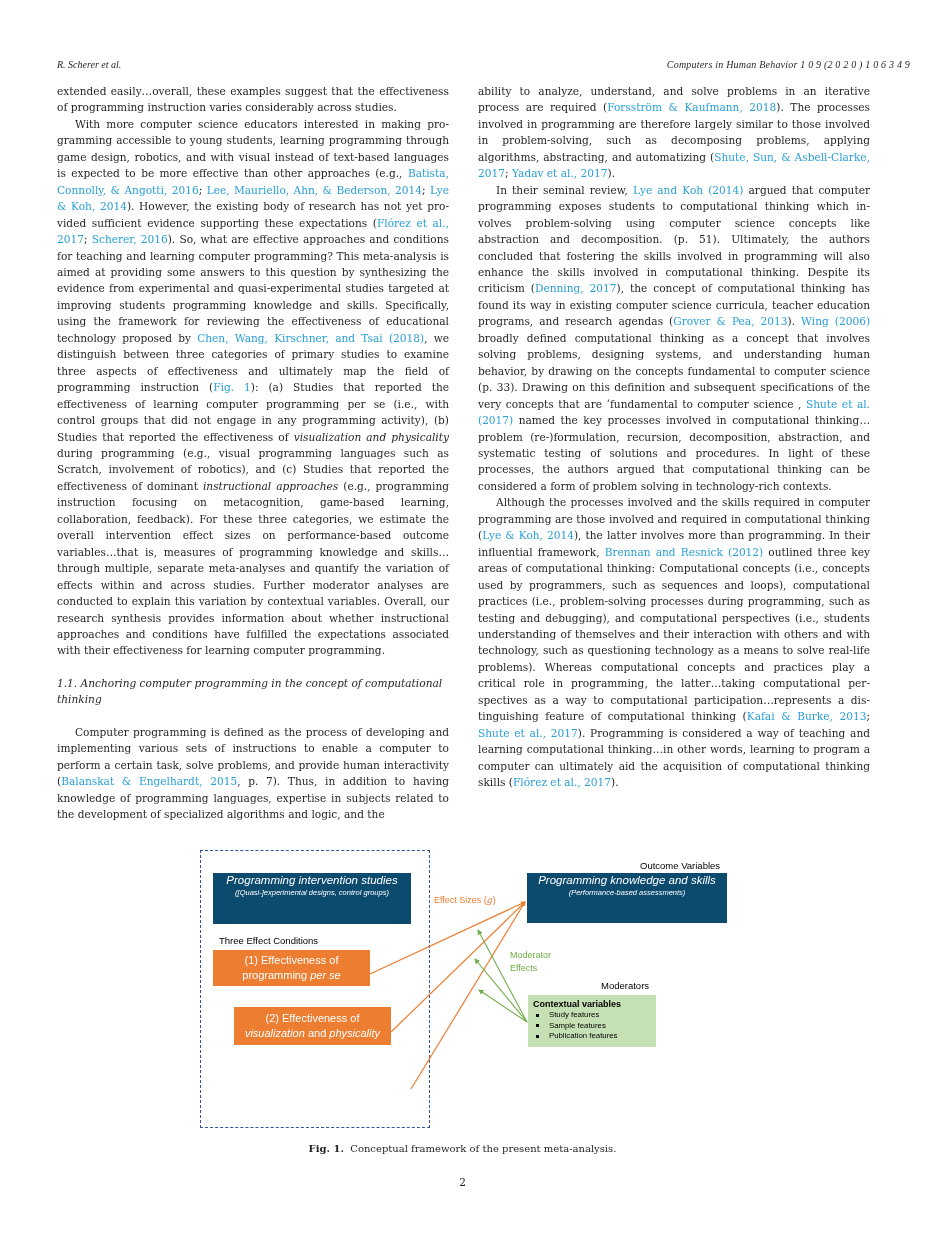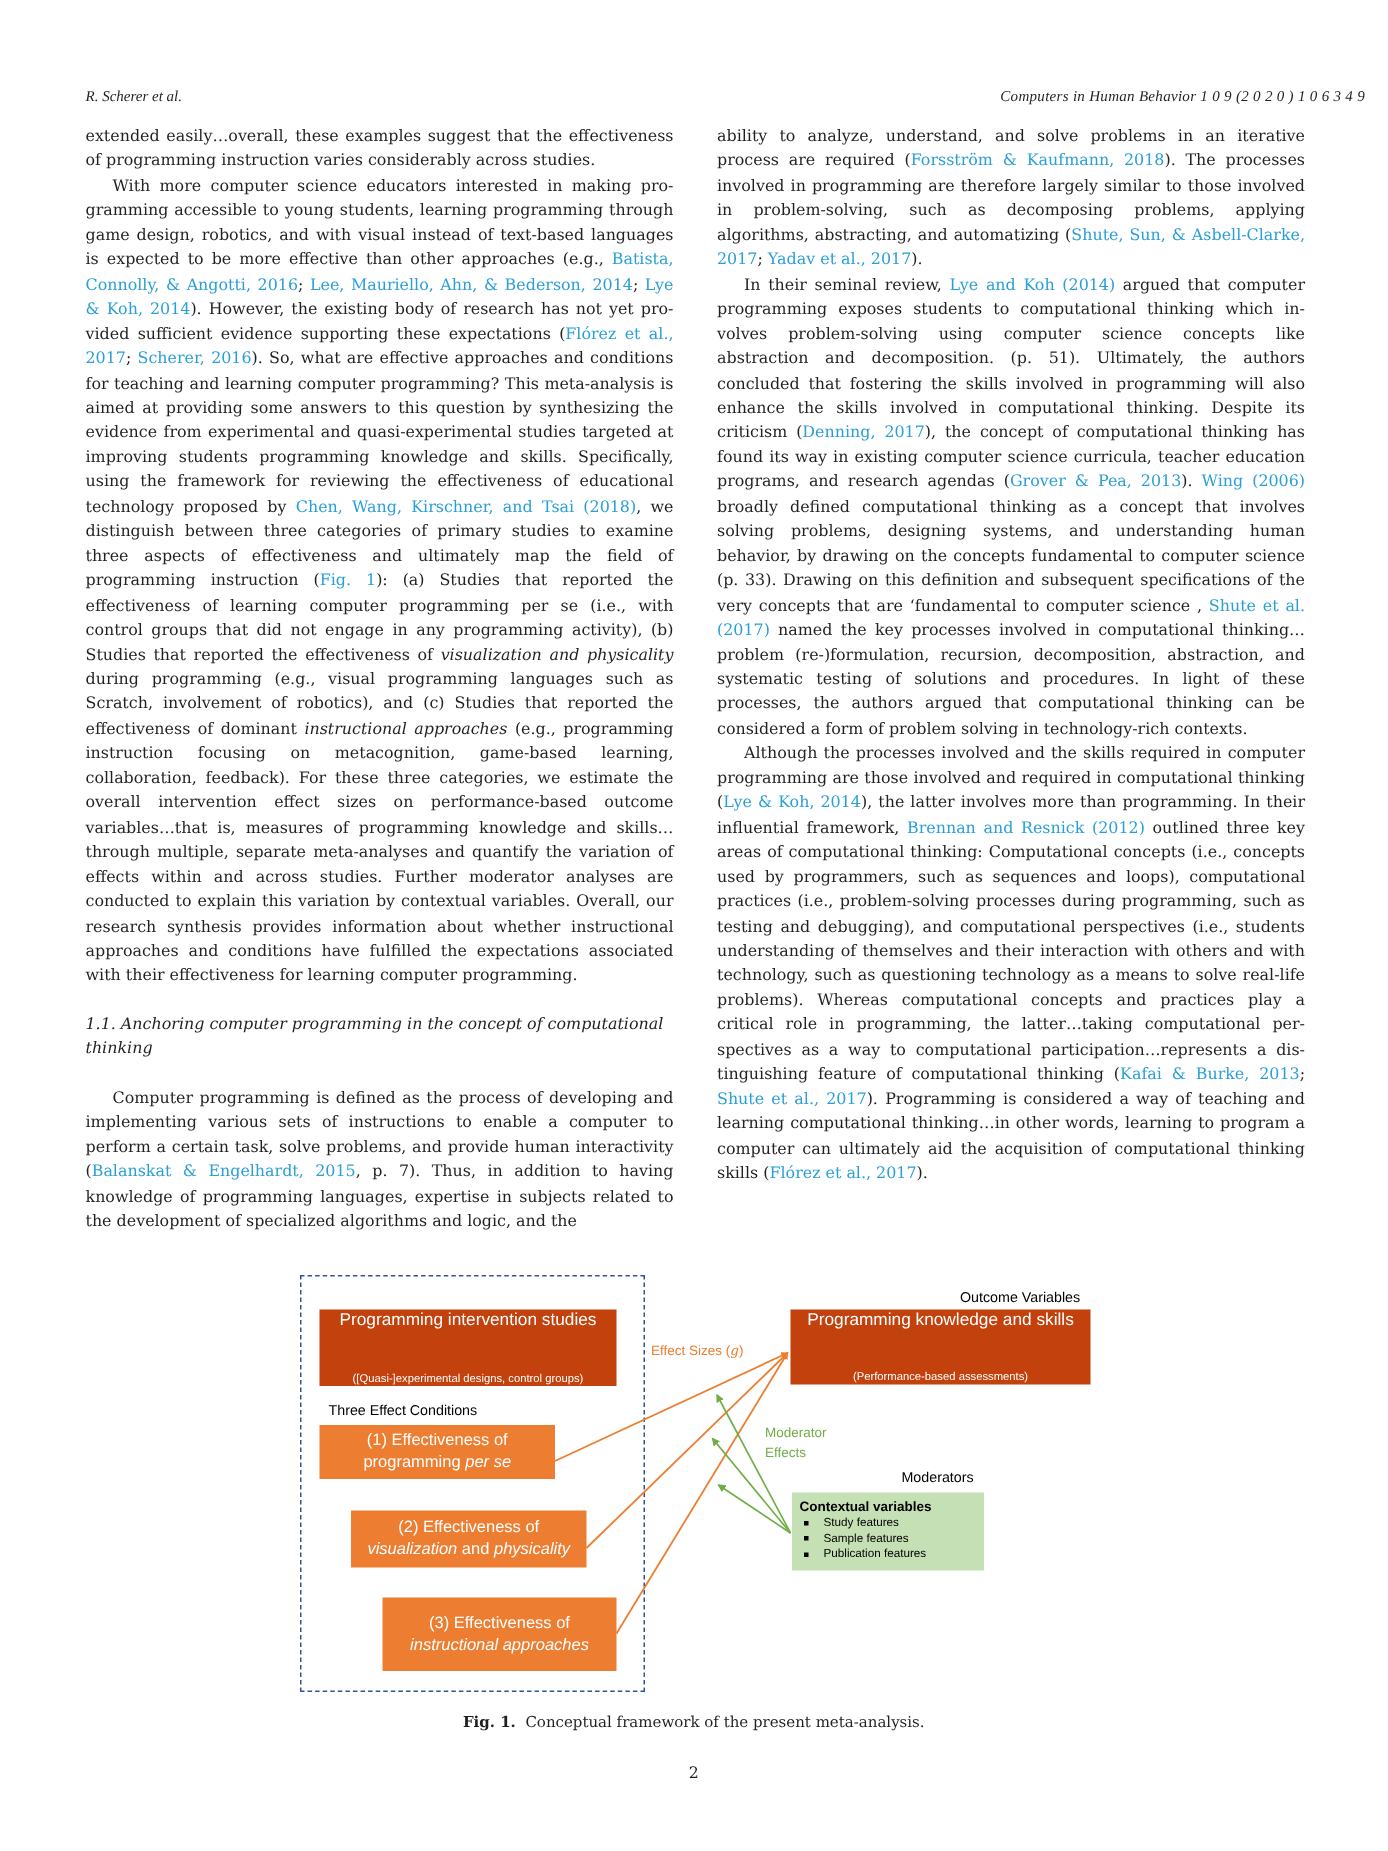--- a/index.html
+++ b/index.html
@@ -18,23 +18,23 @@
   .cite { color: #2a9fd6; }
   .heading { font-style: italic; margin-top: 16px !important; margin-bottom: 16px !important; text-align: left; }
   em { font-style: italic; }
 
   
   .fig { position: absolute; left: 0; top: 0; width: 925px; height: 1234px; pointer-events: none; }
   .fig * { pointer-events: auto; }
   .dash-box { position: absolute; left: 200px; top: 850px; width: 230px; height: 278px;
          border: 1px dashed #2f5597; box-sizing: border-box; }
   .flabel { position: absolute; font-family: "Liberation Sans", sans-serif; font-size: 9.5px; color: #000; }
-  .blue-box { position: absolute; background: #c2410c; color: #fff; text-align: center;
+  .blue-box { position: absolute; background: #0c4a6e; color: #fff; text-align: center;
          font-family: "Liberation Sans", sans-serif; box-sizing: border-box; display: flex;
-         flex-direction: column; justify-content: space-between; }
+         flex-direction: column; justify-content: flex-start; font-style: italic; }
   .blue-box .t1 { font-size: 11.5px; line-height: 14px; }
   .blue-box .t2 { font-size: 7.5px; line-height: 11px; }
   .orange-box { position: absolute; background: #ed7d31; color: #fff; text-align: center;
          font-family: "Liberation Sans", sans-serif; font-size: 11px; line-height: 15px;
          display: flex; flex-direction: column; justify-content: center; }
   .green-box { position: absolute; left: 528px; top: 995px; width: 128px; height: 52px;
          background: #c5e0b4; font-family: "Liberation Sans", sans-serif; color: #000; padding: 4px 5px; box-sizing: border-box; }
   .green-box .gtitle { font-weight: bold; font-size: 9px; line-height: 11px; }
   .green-box ul { margin: 0; padding: 0; list-style: none; }
   .green-box li { font-size: 7.8px; line-height: 10.5px; padding-left: 16px; position: relative; }
@@ -80,24 +80,20 @@
   <div class="orange-box" style="left:213px; top:950px; width:157px; height:36px;">
     <div>(1) Effectiveness of</div>
     <div><span>programming </span><em>per se</em></div>
   </div>
 
   <div class="orange-box" style="left:234px; top:1007px; width:157px; height:38px;">
     <div>(2) Effectiveness of</div>
     <div><em>visualization</em><span> and </span><em>physicality</em></div>
   </div>
 
-  <div class="orange-box" style="left:255px; top:1065px; width:156px; height:49px;">
-    <div>(3) Effectiveness of</div>
-    <div><em>instructional approaches</em></div>
-  </div>
 
   <div class="effect-label"><span>Effect Sizes (</span><em style="font-family:'DejaVu Serif',serif;">g</em><span>)</span></div>
 
   <div class="flabel" style="left:640px; top:860px;">Outcome Variables</div>
   <div class="blue-box" style="left:527px; top:873px; width:200px; height:50px;">
     <div class="t1">Programming knowledge and skills</div>
     <div class="t2">(Performance-based assessments)</div>
   </div>
 
   <div class="mod-label">

